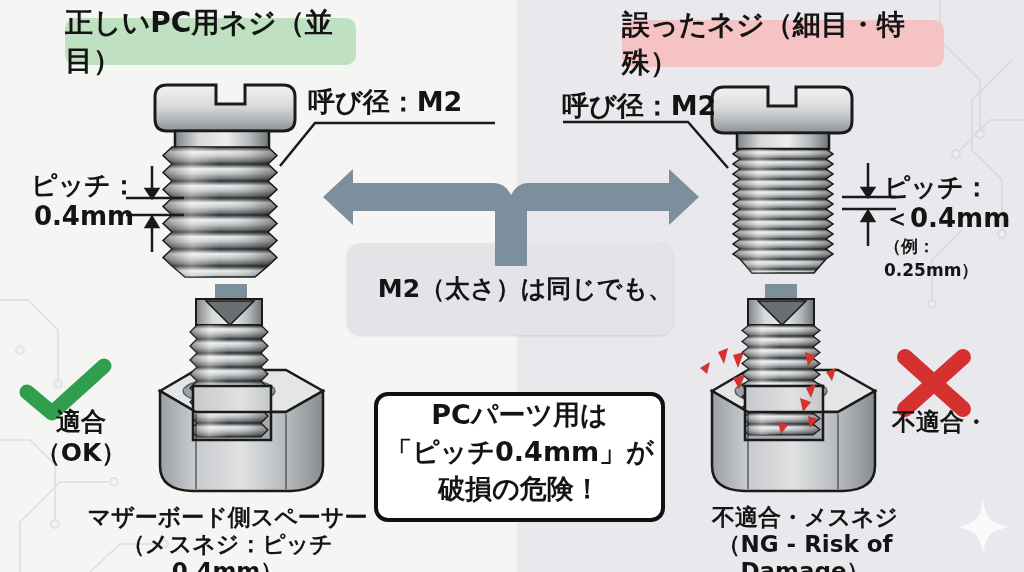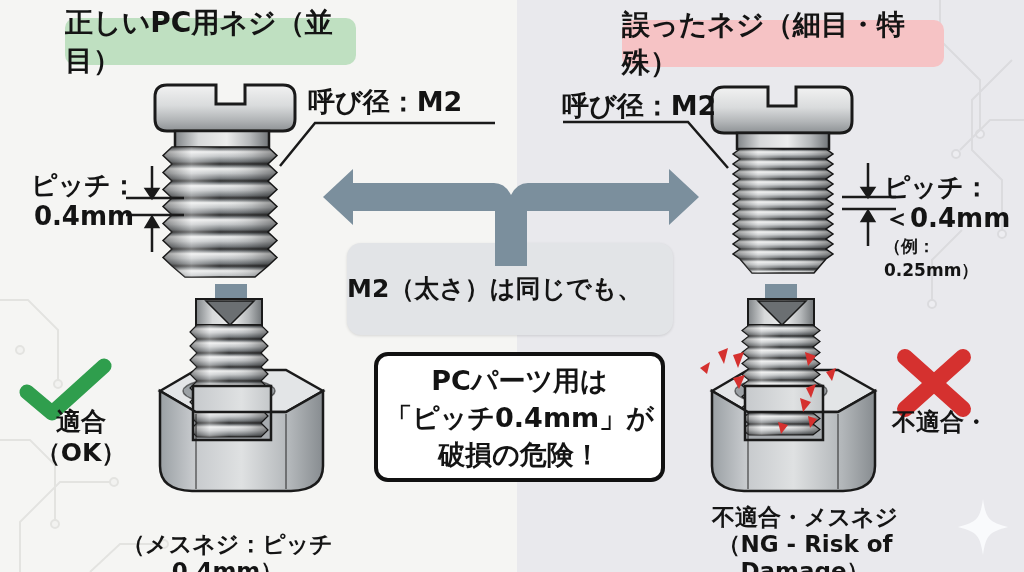--- a/index.html
+++ b/index.html
@@ -15,24 +15,24 @@
     font-size:28px;z-index:3;}
   #badge-left{left:65px;top:18px;width:291px;background:#bfe0c1;}
   #badge-right{left:622px;top:20px;width:322px;background:#f6c3c5;}
   .dia{font-size:27px;}
   #dia-left{left:308px;top:86px;}
   #dia-right{left:562px;top:90px;}
   #pitch-left{left:28px;top:170px;width:112px;text-align:center;font-size:26px;line-height:31px;}
   #pitch-right{left:884px;top:172px;width:140px;text-align:left;font-size:26px;line-height:31px;}
   #pitch-right .small{font-size:17px;line-height:24px;display:block;}
   #compare-box{left:347px;top:243px;width:326px;height:92px;background:#e2e4e7;border-radius:14px;
-    display:flex;flex-direction:column;align-items:flex-start;justify-content:center;
+    display:flex;flex-direction:column;align-items:flex-end;justify-content:center;
     font-size:25px;line-height:36px;box-shadow:0 1px 3px rgba(0,0,0,.12);}
-  #rule-box{left:374px;top:352px;width:283px;height:122px;background:#ffffff;border:4px solid #111;
-    border-radius:14px;display:flex;flex-direction:column;align-items:center;justify-content:center;
+  #rule-box{left:374px;top:392px;width:283px;height:122px;background:#ffffff;border:4px solid #111;
+    border-radius:14px;display:flex;flex-direction:column;align-items:center;justify-content:flex-start;
     font-size:27px;line-height:37px;}
   #ok-label{left:28px;top:406px;width:106px;text-align:center;font-size:25px;line-height:31px;}
   #ng-label{left:866px;top:408px;width:148px;text-align:center;font-size:24px;line-height:29px;}
   .caption{text-align:center;font-size:23px;line-height:27px;}
   #caption-left{left:80px;top:504px;width:295px;}
   #caption-right{left:660px;top:504px;width:290px;}
 </style>
 </head>
 <body>
 
@@ -243,21 +243,21 @@
 
   <div id="ok-label" class="abs txt">
     <span>適合</span><br>
     <span>（OK）</span>
   </div>
   <div id="ng-label" class="abs txt">
     <span>不適合・</span><br>
   </div>
 
   <div id="caption-left" class="abs txt caption">
-    <br>
+    <span>マザーボード側スペーサー</span><br>
     <span>（メスネジ：ピッチ0.4mm）</span>
   </div>
   <div id="caption-right" class="abs txt caption">
     <span>不適合・メスネジ</span><br>
     <span>（NG - Risk of Damage）</span>
   </div>
 
 </div>
 
 </body></html>

